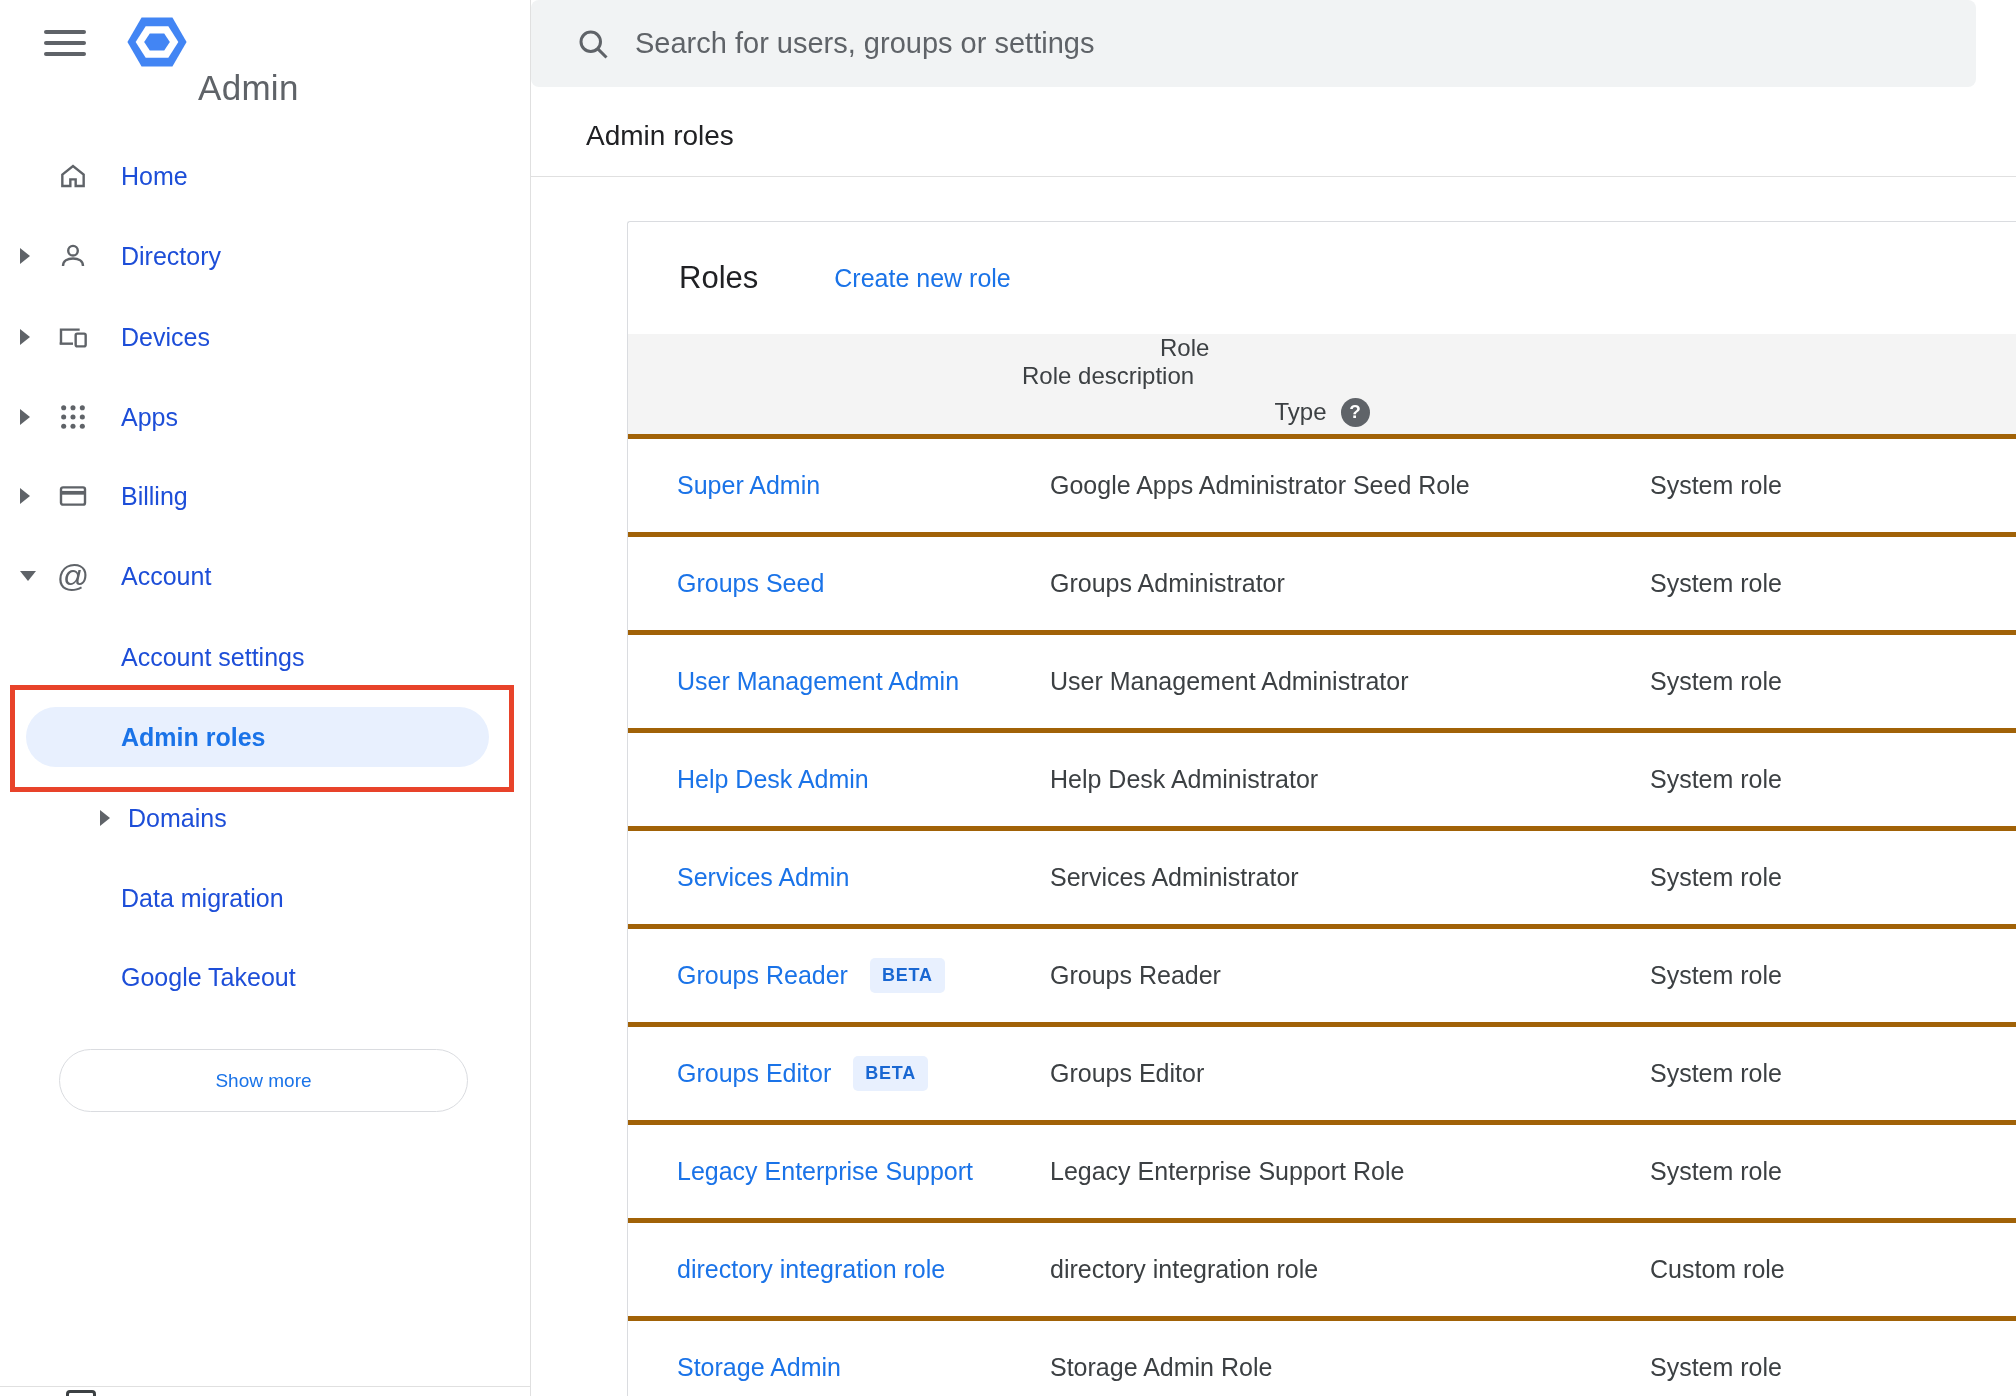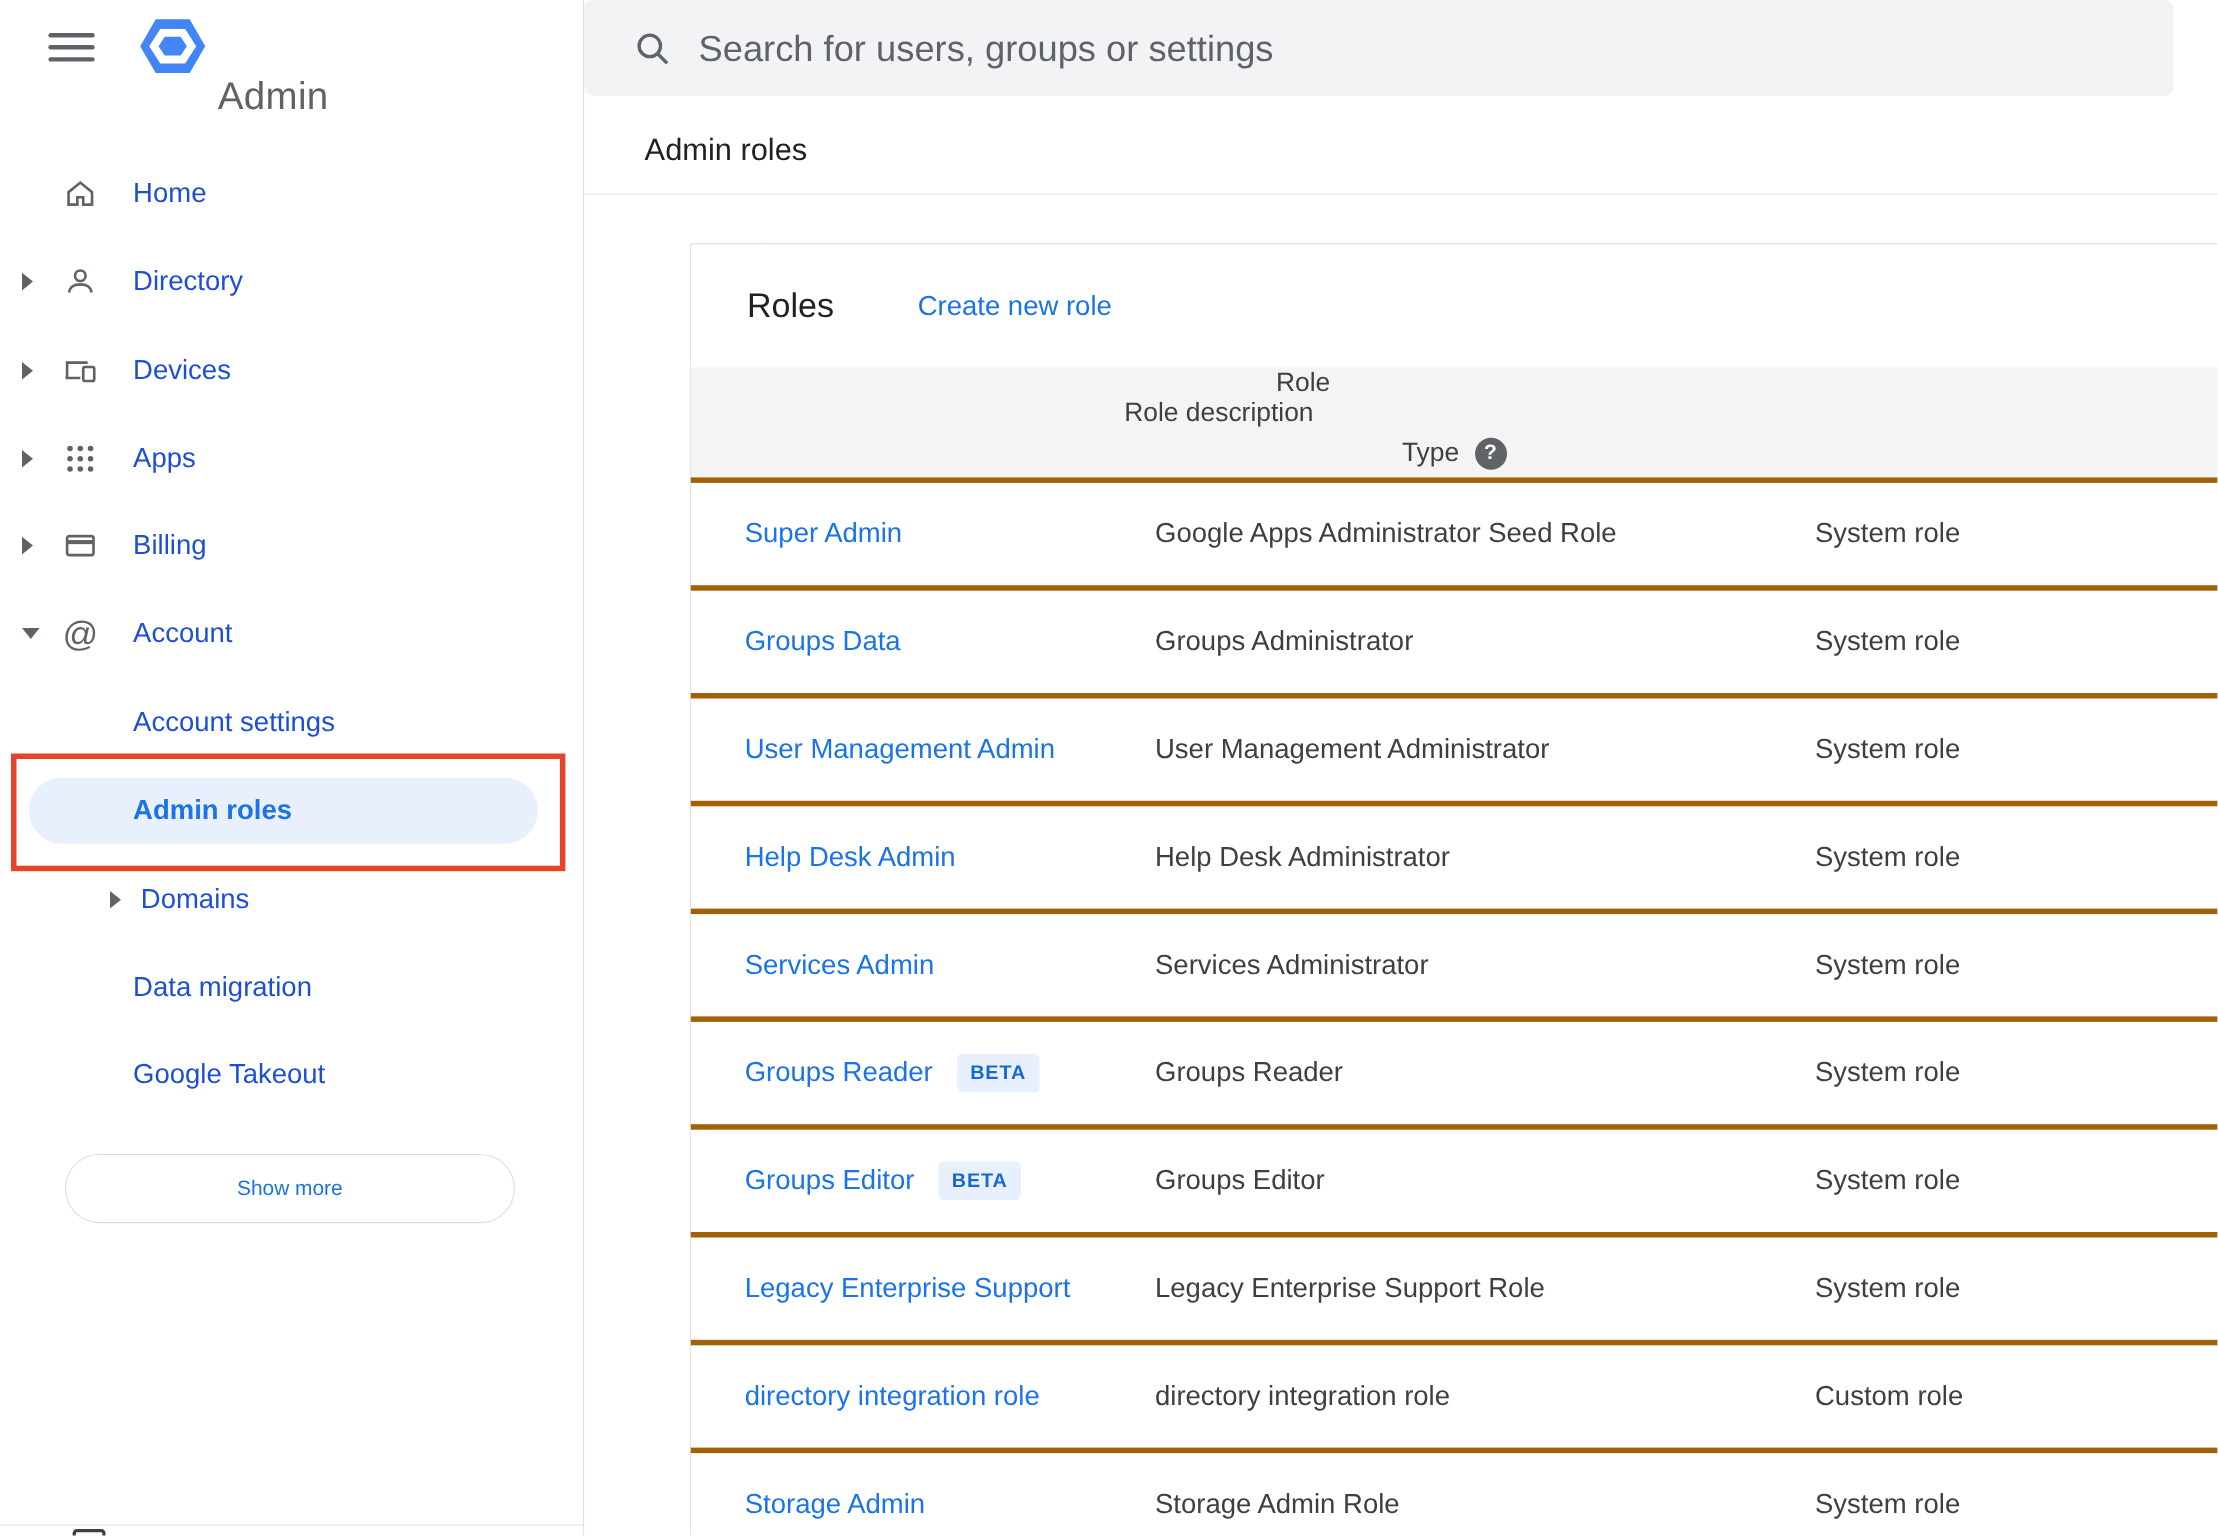--- a/index.html
+++ b/index.html
@@ -38,21 +38,21 @@
   .show-more { position: absolute; left: 59px; top: 1049px; width: 409px; height: 63px; border: 1px solid #dadce0; border-radius: 32px; display: flex; align-items: center; justify-content: center; font-size: 19px; color: #1a73e8; font-weight: 500; cursor: pointer; background: #fff; }
 
   .sidebar-bottom-divider { position: absolute; left: 0; top: 1386px; width: 530px; height: 1px; background: #e0e0e0; }
   .partial-icon { position: absolute; left: 66px; top: 1390px; width: 30px; height: 30px; border: 3px solid #3c4043; border-radius: 4px; }
 
   
   .content { position: absolute; left: 530px; top: 0; right: 0; bottom: 0; border-left: 1px solid #e0e0e0; }
 
   .search-bar { position: absolute; left: 0; top: 0; width: 1445px; height: 87px; background: #f1f3f4; border-radius: 8px; display: flex; align-items: center; cursor: text; }
   .search-icon { margin-left: 44px; width: 36px; height: 36px; }
-  .search-placeholder { margin-left: 24px; font-size: 33px; color: #5f6368; }
+  .search-placeholder { margin-left: 24px; font-size: 29px; color: #5f6368; }
 
   .page-title { position: absolute; left: 55px; top: 120px; font-size: 28px; color: #202124; }
   .title-divider { position: absolute; left: 0; right: 0; top: 176px; height: 1px; background: #e0e0e0; }
 
   
   .card { position: absolute; left: 96px; top: 221px; right: 0; bottom: -40px; border: 1px solid #dadce0; border-right: none; background: #fff; border-radius: 3px 0 0 0; }
   .card-header { height: 112px; display: flex; align-items: center; padding-left: 51px; }
   .card-title { font-size: 31px; color: #202124; font-weight: 500; }
   .create-link { margin-left: 76px; font-size: 25px; color: #1a73e8; cursor: pointer; }
 
@@ -220,21 +220,21 @@
         <span class="role-link">Super Admin</span>
 
       </span>
     </div>
     <div class="col-desc cell-desc">Google Apps Administrator Seed Role</div>
     <div class="col-type cell-type">System role</div>
   </div>
         <div class="trow">
     <div class="col-role">
       <span class="cell-wrap">
-        <span class="role-link">Groups Data</span>
+        <span class="role-link">Groups Seed</span>
 
       </span>
     </div>
     <div class="col-desc cell-desc">Groups Administrator</div>
     <div class="col-type cell-type">System role</div>
   </div>
         <div class="trow">
     <div class="col-role">
       <span class="cell-wrap">
         <span class="role-link">User Management Admin</span>

